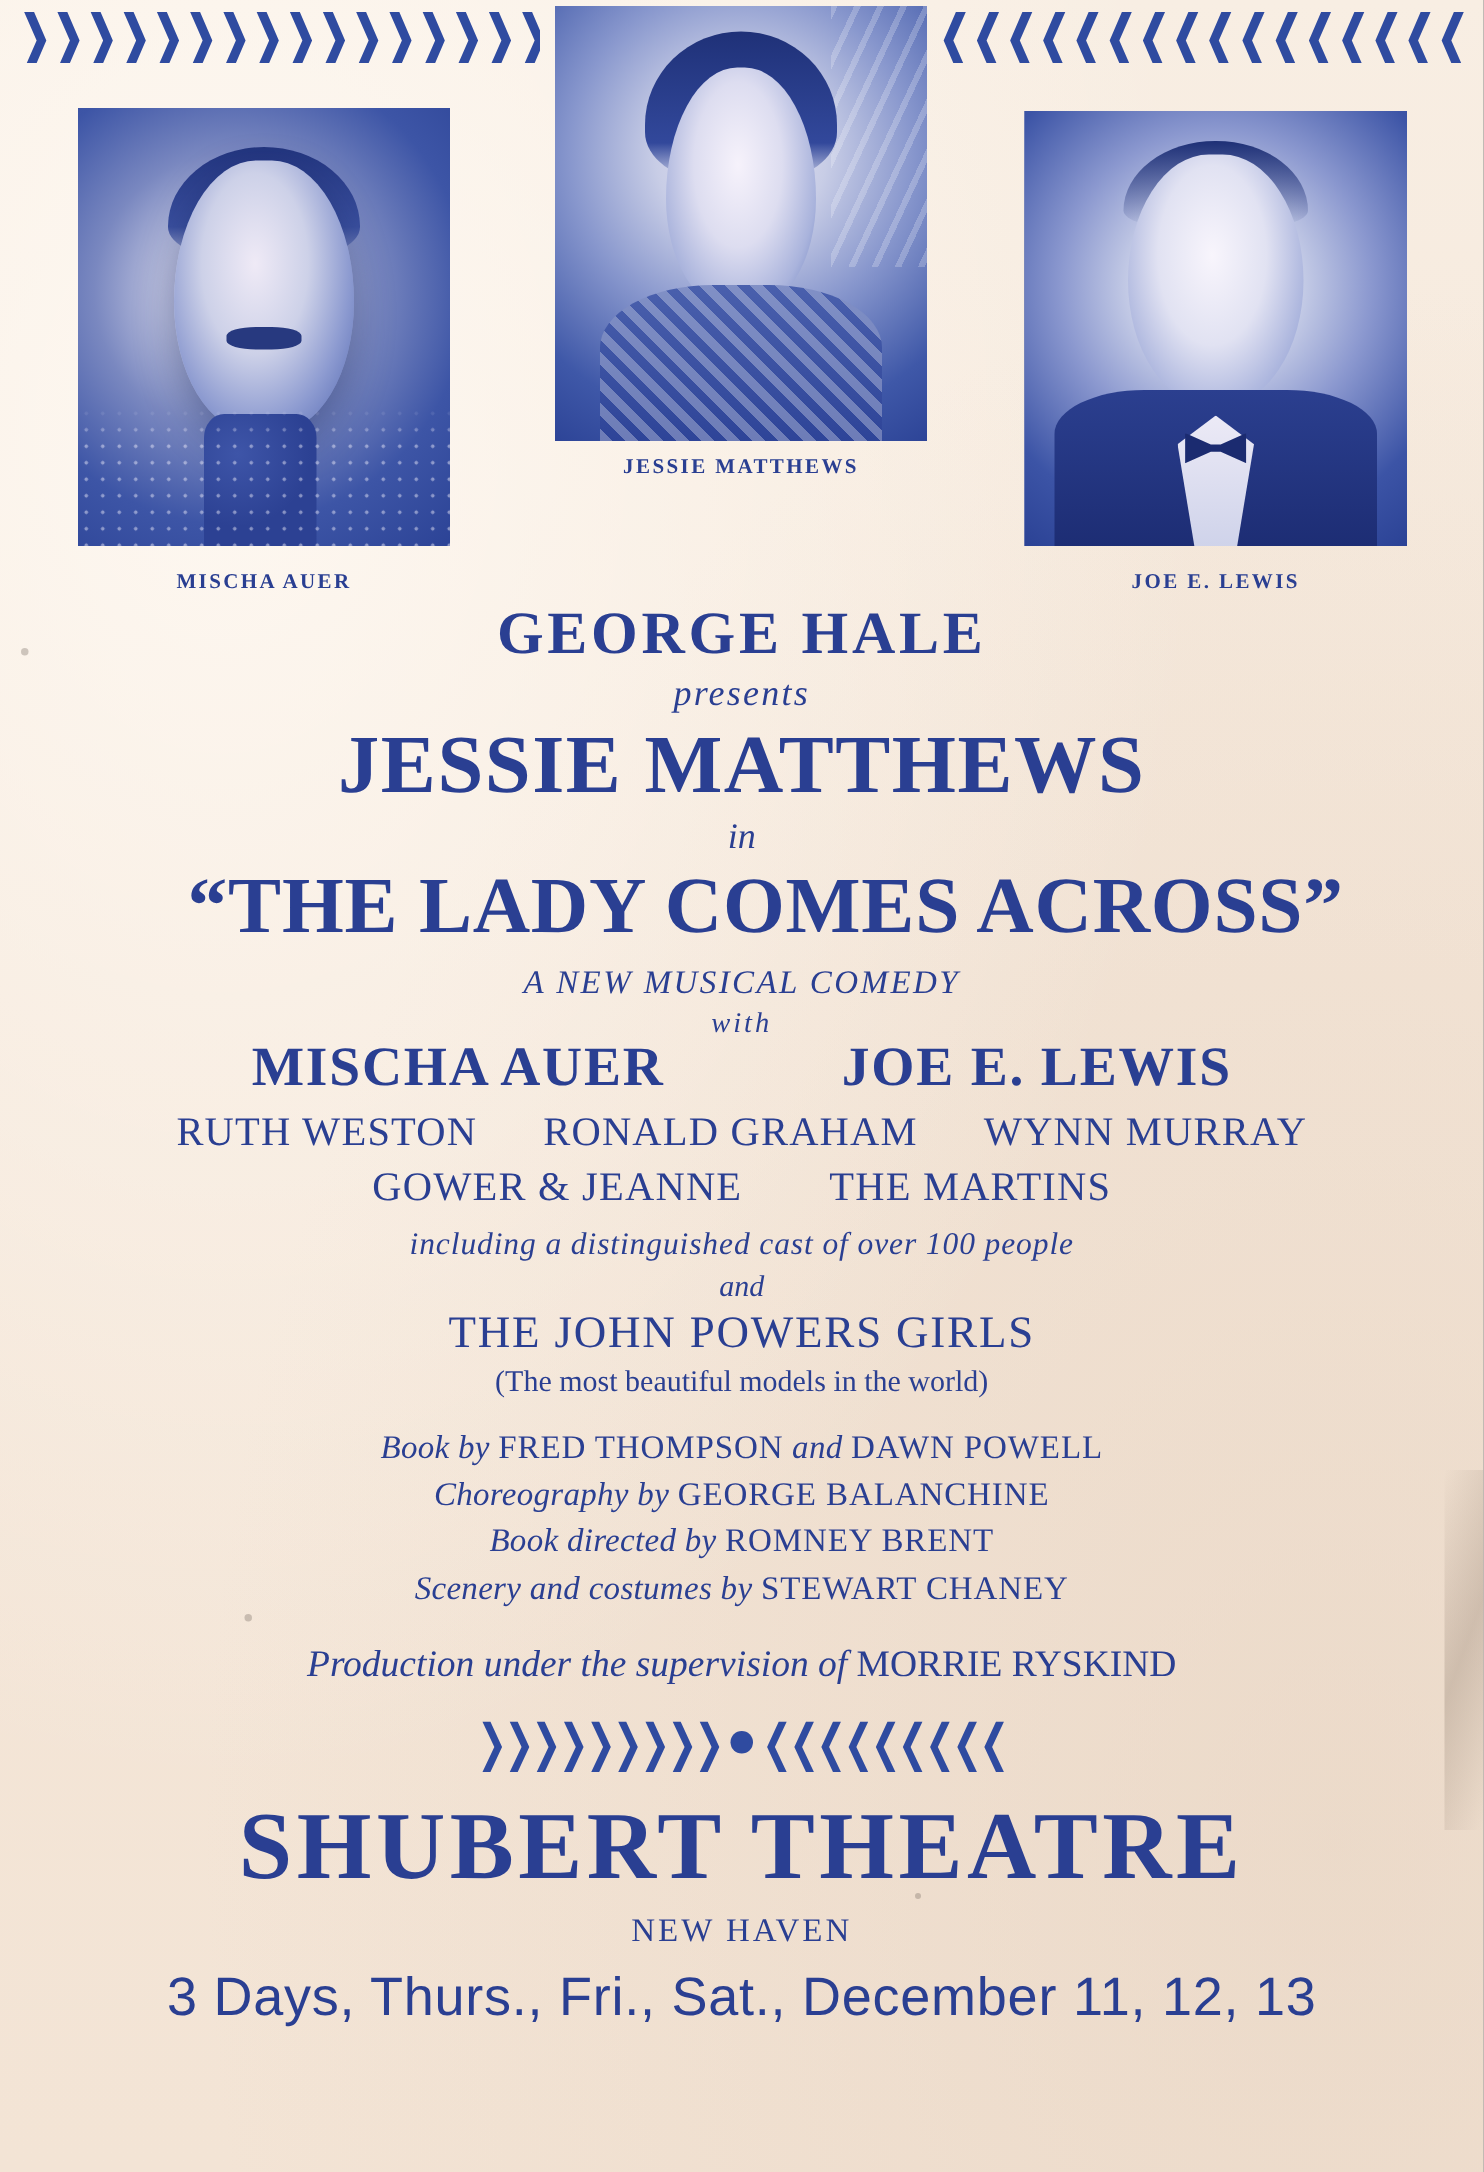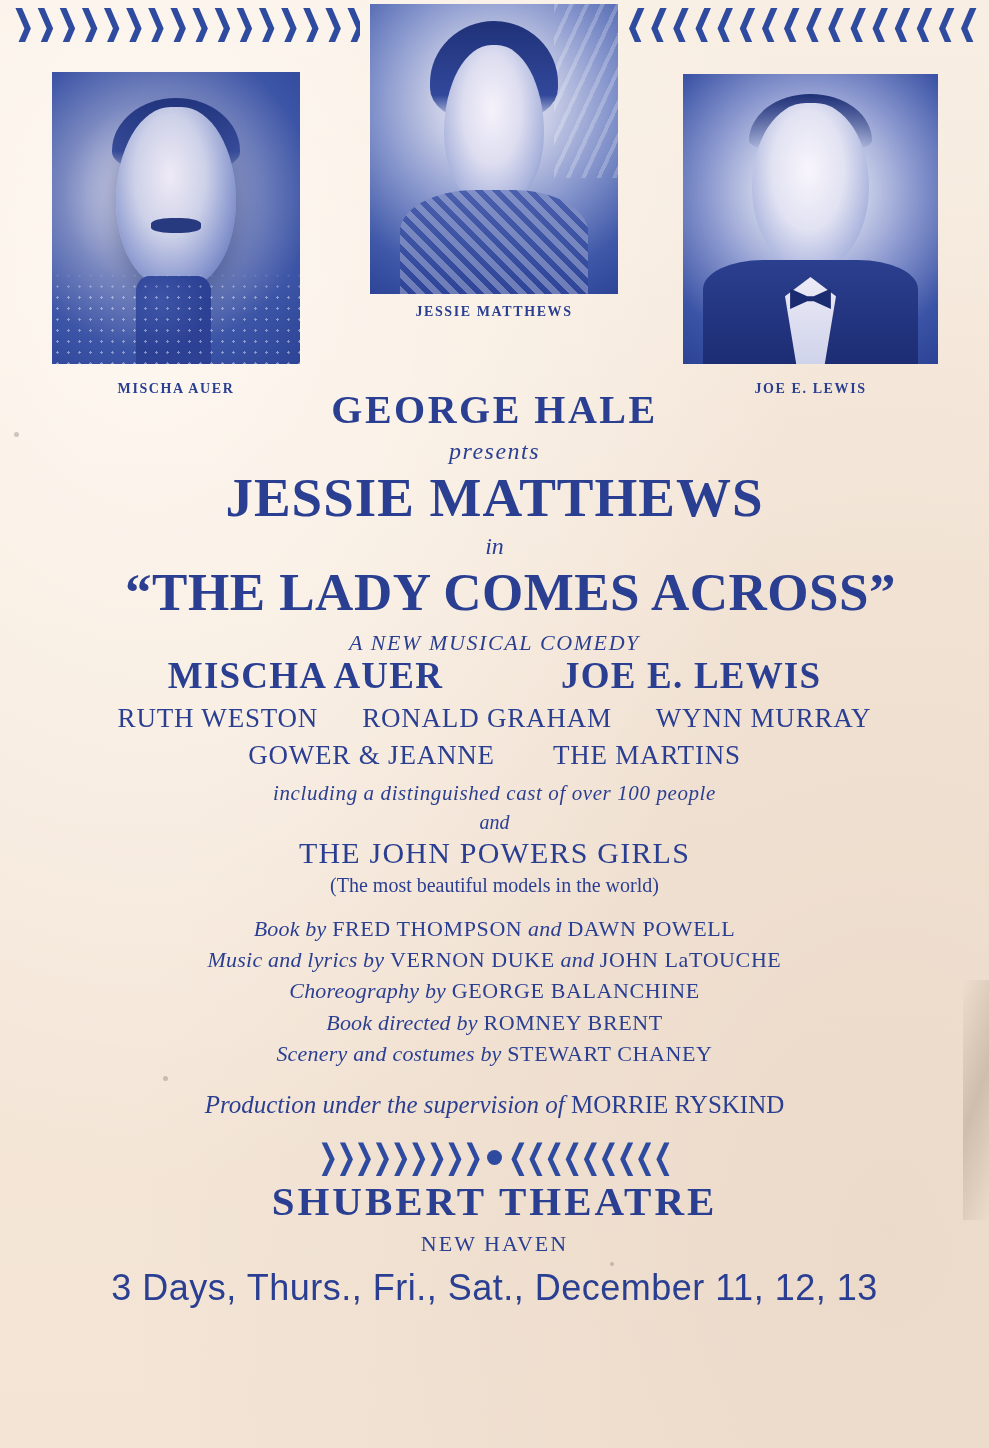--- a/index.html
+++ b/index.html
@@ -178,21 +178,21 @@
   }
   .lewis-bow {
     position: absolute; left: 42%; top: 74%; width: 16%; height: 7%;
     background: #1b2b70;
     clip-path: polygon(0 0, 42% 38%, 58% 38%, 100% 0, 100% 100%, 58% 62%, 42% 62%, 0 100%);
   }
 
   
   .content {
     position: absolute;
-    left: 0; right: 0; top: 386px;
+    left: 0; right: 0; top: 398px;
     text-align: center;
   }
   .presents-name {
     font-size: 40px;
     letter-spacing: 2.5px;
     font-weight: 700;
     margin: 0;
     font-variant: small-caps;
     font-family: "Liberation Serif", serif;
   }
@@ -309,24 +309,24 @@
     letter-spacing: -2px;
     transform: scaleY(1.4);
   }
   .divider .dot {
     width: 15px; height: 15px; border-radius: 50%;
     background: #2f4ba0;
     display: inline-block;
   }
 
   .theatre {
-    font-size: 41px;
+    font-size: 64px;
     font-weight: 700;
     letter-spacing: 3px;
-    margin: 8px 0 0;
+    margin: 20px 0 0;
   }
   .city {
     font-size: 22px;
     letter-spacing: 2px;
     margin: 6px 0 0;
   }
   .dates {
     font-size: 36px;
     letter-spacing: 0.5px;
     margin: 10px 0 0;
@@ -401,20 +401,21 @@
   </div>
 
   <div class="content">
 
     <div class="presents-name">GEORGE HALE</div>
     <div class="presents-word">presents</div>
     <div class="star">JESSIE MATTHEWS</div>
     <div class="in-word">in</div>
     <div class="title">“THE LADY COMES ACROSS”</div>
     <div class="subtitle">A NEW MUSICAL COMEDY</div>
+    <div class="with-word">with</div>
 
     <div class="costars">
       <span>MISCHA AUER</span>
       <span>JOE E. LEWIS</span>
     </div>
 
     <div class="cast-row row1">
       <span>RUTH WESTON</span>
       <span>RONALD GRAHAM</span>
       <span>WYNN MURRAY</span>
@@ -428,23 +429,20 @@
     <div class="including">including a distinguished cast of over 100 people</div>
     <div class="and-word">and</div>
     <div class="powers">THE JOHN POWERS GIRLS</div>
     <div class="powers-sub">(The most beautiful models in the world)</div>
 
     <div class="credits">
       <div>
         <span>Book by </span><span class="caps">FRED THOMPSON</span><span> and </span><span class="caps">DAWN POWELL</span>
       </div>
       <div>
-        <span>Music and lyrics by </span><span class="caps">VERNON DUKE</span><span> and </span><span class="caps">JOHN LaTOUCHE</span>
-      </div>
-      <div>
         <span>Choreography by </span><span class="caps">GEORGE BALANCHINE</span>
       </div>
       <div>
         <span>Book directed by </span><span class="caps">ROMNEY BRENT</span>
       </div>
       <div>
         <span>Scenery and costumes by </span><span class="caps">STEWART CHANEY</span>
       </div>
     </div>
 

